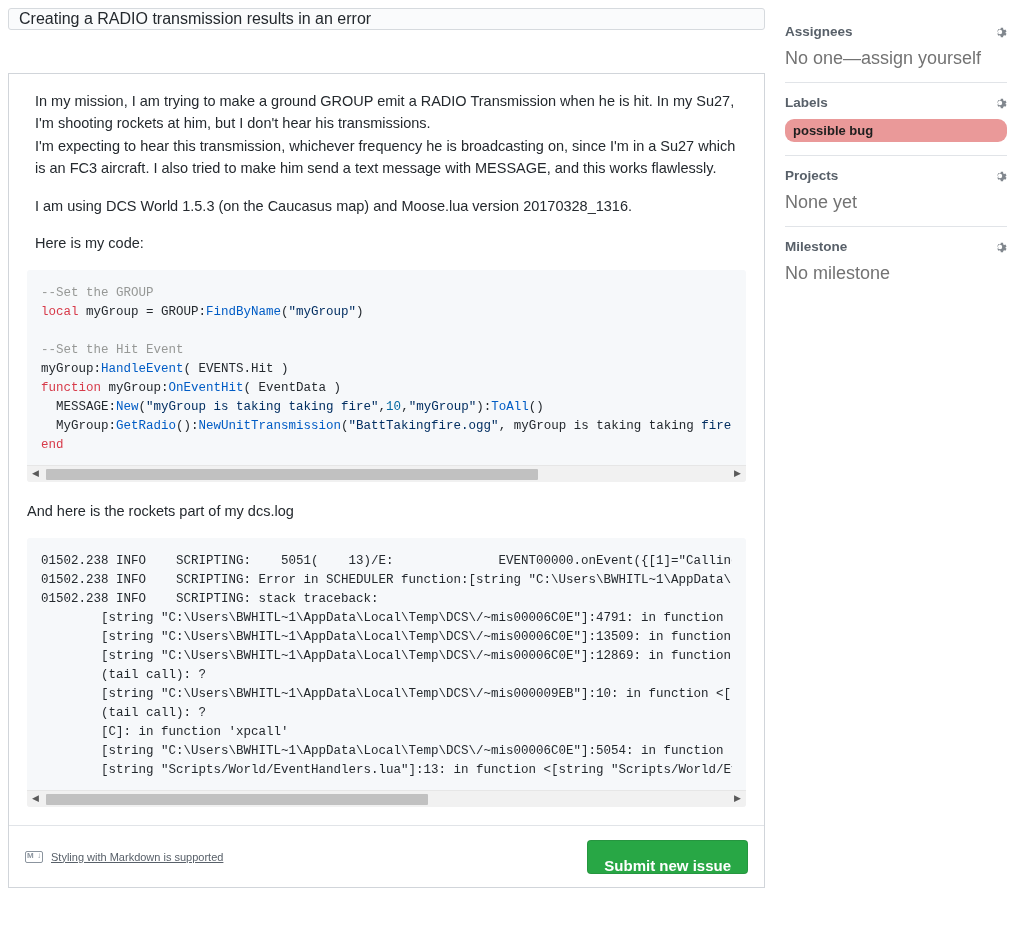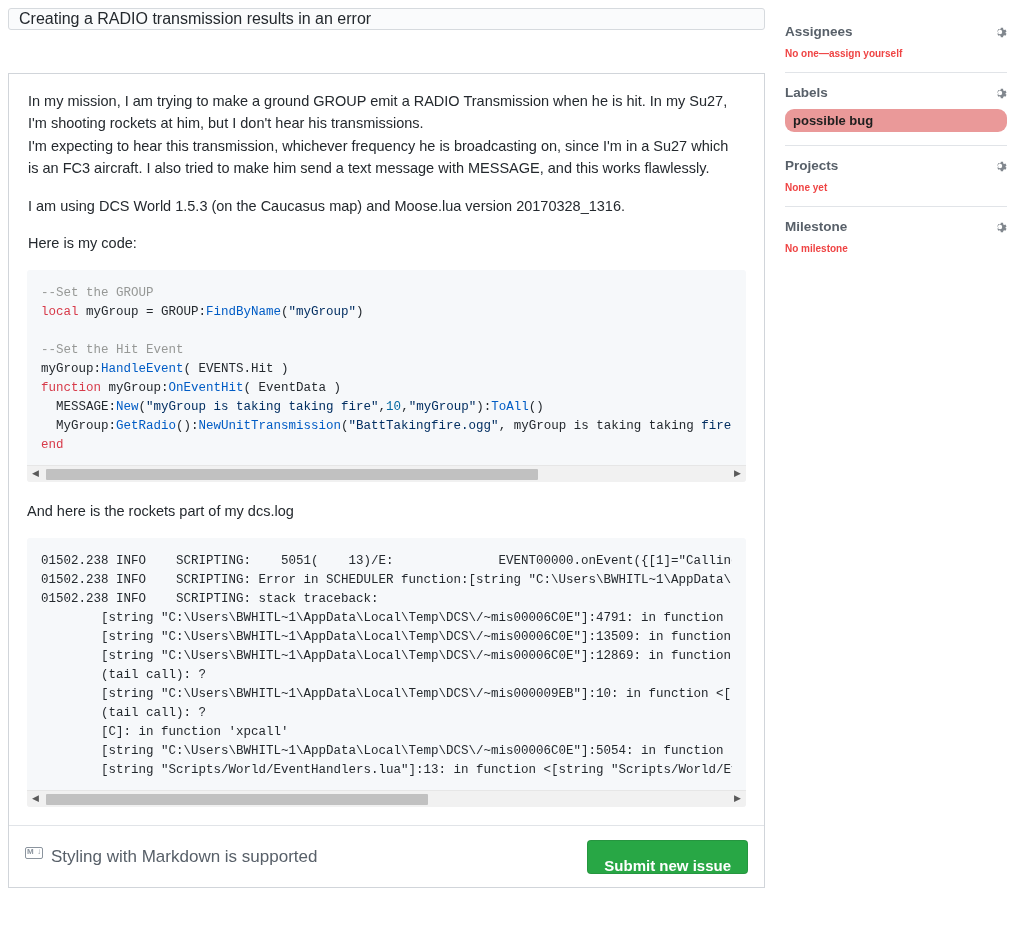--- a/index.html
+++ b/index.html
@@ -77,21 +77,21 @@
   .body-panel {
     border: 1px solid #d1d5da;
     border-top: none;
     background: #fff;
     padding: 16px 18px 0 18px;
     min-height: 790px;
     position: relative;
   }
 
   .prose p {
-    margin: 0 0 15px 1px;
+    margin: 0 0 15px 8px;
     line-height: 1.55;
     font-size: 14.5px;
     color: #24292e;
   }
 
   
   .codeblock {
     background: #f6f8fa;
     border-radius: 3px;
     margin: 0 0 18px 0;
@@ -150,22 +150,23 @@
     margin: 0 -18px;
     padding: 14px 16px 14px 16px;
     height: 62px;
     display: flex;
     align-items: center;
     justify-content: space-between;
   }
   .markdown-note {
     display: flex;
     align-items: flex-start;
-    font-size: 17px;
+    font-size: 11px;
     color: #586069;
+    text-decoration: underline;
   }
   .md-icon {
     display: inline-block;
     width: 18px;
     height: 12px;
     border: 1.5px solid #8b949e;
     border-radius: 2px;
     margin-right: 8px;
     position: relative;
   }
@@ -227,23 +228,22 @@
     font-weight: bold;
     color: #586069;
   }
   .gear {
     width: 14px;
     height: 14px;
     opacity: 0.75;
     cursor: pointer;
   }
   .side-text {
-    font-size: 10px;
-    color: #ef4444;
-    font-weight: bold;
+    font-size: 18px;
+    color: #737373;
   }
   .label-chip {
     display: block;
     background: #ea9999;
     color: #1e1e1e;
     font-size: 13px;
     font-weight: bold;
     padding: 4px 8px;
     border-radius: 9px;
     width: 100%;

